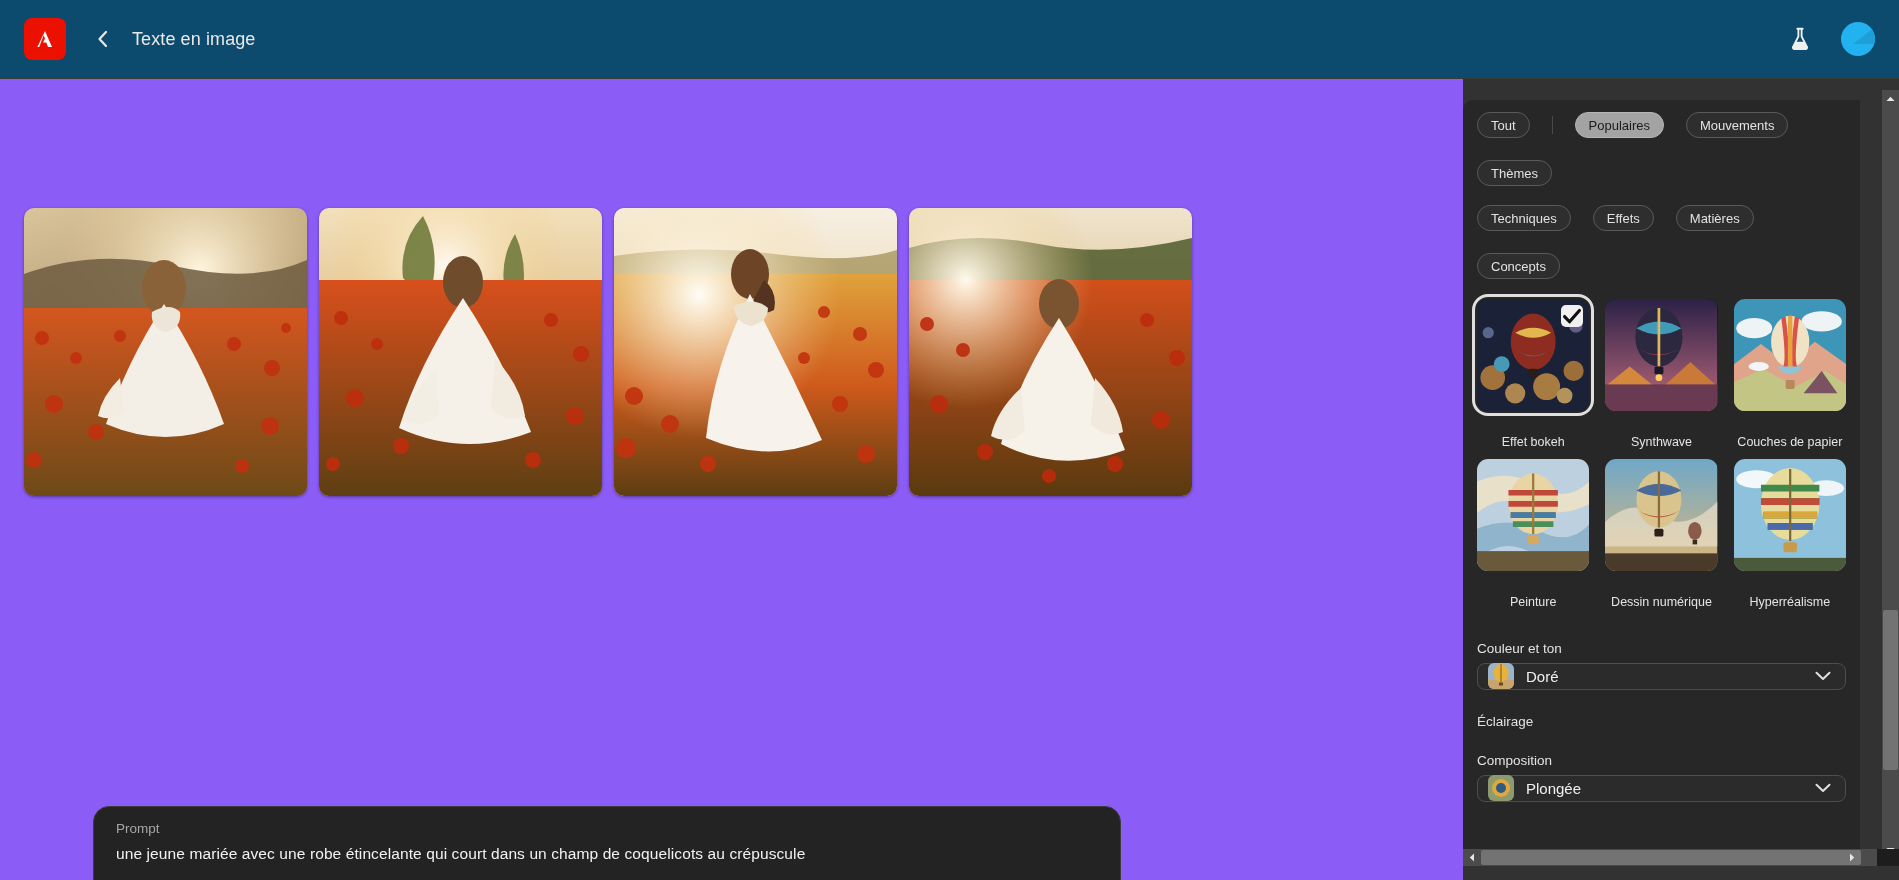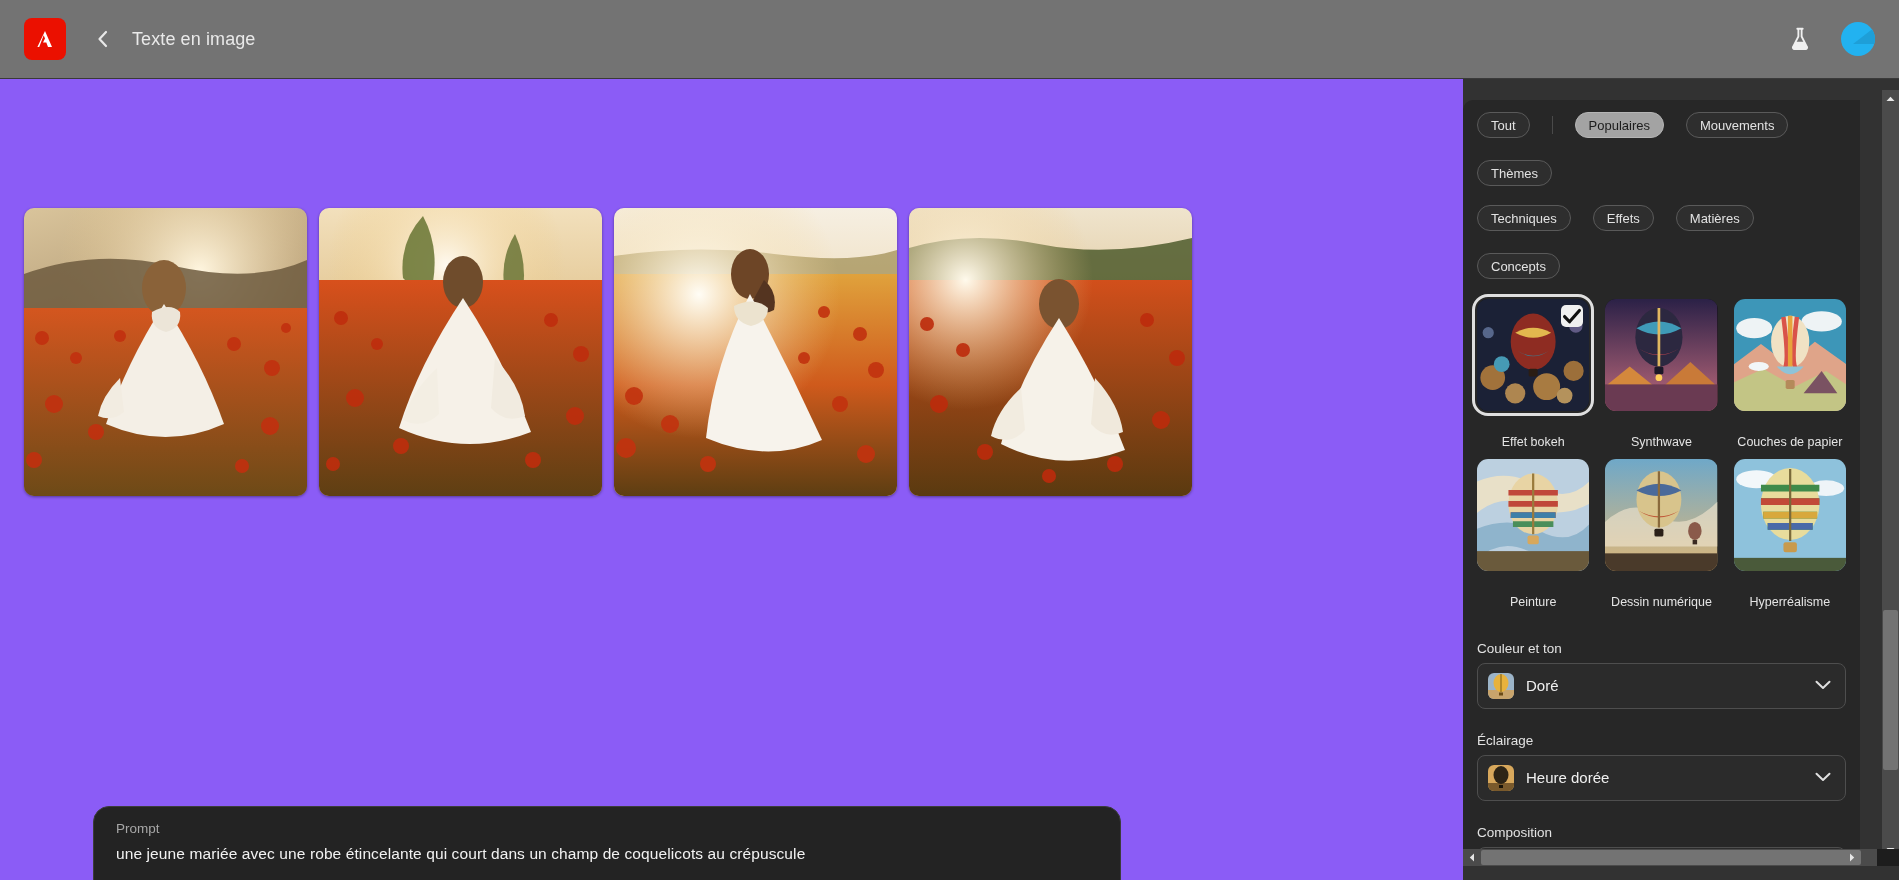--- a/index.html
+++ b/index.html
@@ -7,21 +7,21 @@
     width: 1899px; height: 880px;
     background: #323232;
     font-family: "Liberation Sans", sans-serif;
     overflow: hidden;
   }
 
   
   .header {
     position: absolute; top: 0; left: 0;
     width: 1899px; height: 79px;
-    background: #737373;
+    background: #0c4a6e;
     border-bottom: 1px solid #3a3a3a;
     display: flex; align-items: center;
   }
   .adobe-logo {
     width: 42px; height: 42px; margin-left: 24px;
     background: #eb1000; border-radius: 8px;
     display: flex; align-items: center; justify-content: center;
   }
   .adobe-logo svg { display: block; }
   .back-btn {
@@ -119,21 +119,21 @@
     margin-top: 24px; text-align: center; color: #e4e4e4;
     font-size: 12.5px; line-height: 1.25;
   }
 
   .section-title {
     color: #e2e2e2; font-size: 13.5px;
     padding: 0 14px; margin: 24px 0 7px 0;
   }
   .section-title.first { margin-top: 30px; }
   .select-box {
-    margin: 0 14px; height: 46px; border-radius: 8px;
+    margin: 0 14px; height: 27px; border-radius: 8px;
     border: 1px solid #4e4e4e; background: #2b2b2b;
     display: flex; align-items: center; gap: 12px;
     padding: 0 14px 0 10px; cursor: pointer;
   }
   .select-thumb { width: 26px; height: 26px; border-radius: 6px; overflow: hidden; flex: none; }
   .select-thumb svg { display:block; width:100%; height:100%; }
   .select-value { color: #f0f0f0; font-size: 15px; flex: 1; }
   .chev { color: #e0e0e0; font-size: 13px; }
 
   
@@ -543,36 +543,20 @@
       </span>
       <span class="select-value">Doré</span>
       <span class="chev">
         <svg width="16" height="10" viewBox="0 0 16 10">
             <path d="M1.5 1.8 L8 8 L14.5 1.8" stroke="#e0e0e0" stroke-width="2" fill="none" stroke-linecap="round" stroke-linejoin="round"></path>
           </svg>
       </span>
     </div>
 
     <div class="section-title">Éclairage</div>
-    <div class="select-box">
-      <span class="select-thumb">
-        <svg viewBox="0 0 26 26">
-            <rect width="26" height="26" fill="#d8a85c"></rect>
-            <rect y="18" width="26" height="8" fill="#7a5a2c"></rect>
-            <ellipse cx="13" cy="10" rx="7.5" ry="9" fill="#2d2416"></ellipse>
-            <rect x="11" y="20" width="4" height="3" fill="#1a1408"></rect>
-          </svg>
-      </span>
-      <span class="select-value">Heure dorée</span>
-      <span class="chev">
-        <svg width="16" height="10" viewBox="0 0 16 10">
-            <path d="M1.5 1.8 L8 8 L14.5 1.8" stroke="#e0e0e0" stroke-width="2" fill="none" stroke-linecap="round" stroke-linejoin="round"></path>
-          </svg>
-      </span>
-    </div>
 
     <div class="section-title">Composition</div>
     <div class="select-box">
       <span class="select-thumb">
         <svg viewBox="0 0 26 26">
             <rect width="26" height="26" fill="#8d9a6e"></rect>
             <circle cx="13" cy="13" r="9" fill="#e0a83c"></circle>
             <circle cx="13" cy="13" r="5" fill="#2f5a82"></circle>
           </svg>
       </span>

